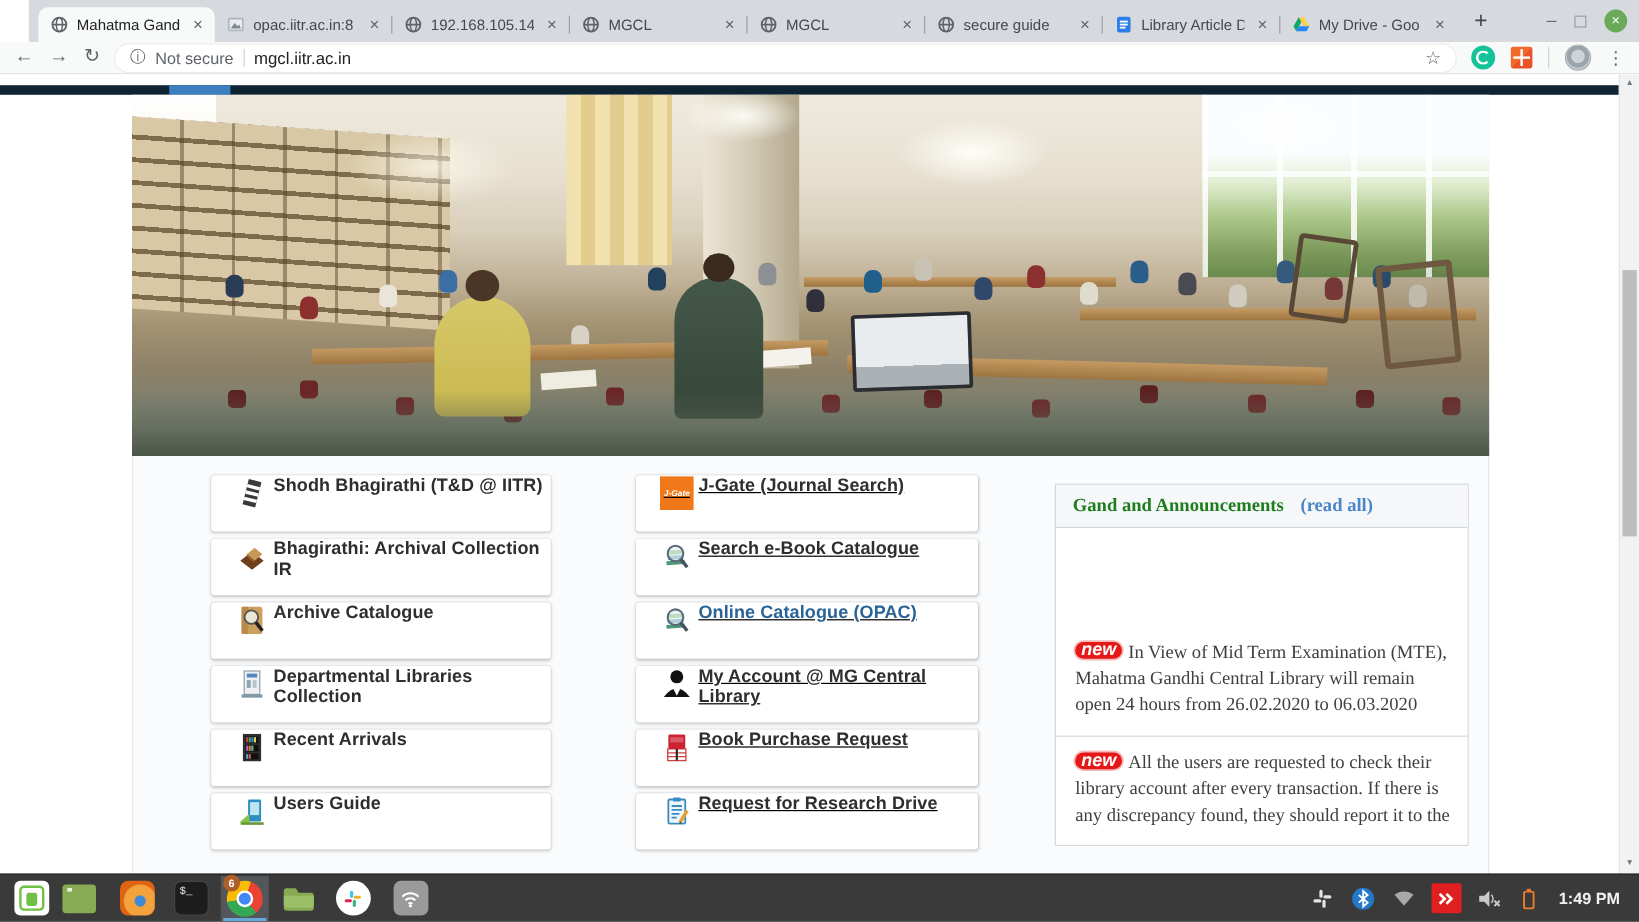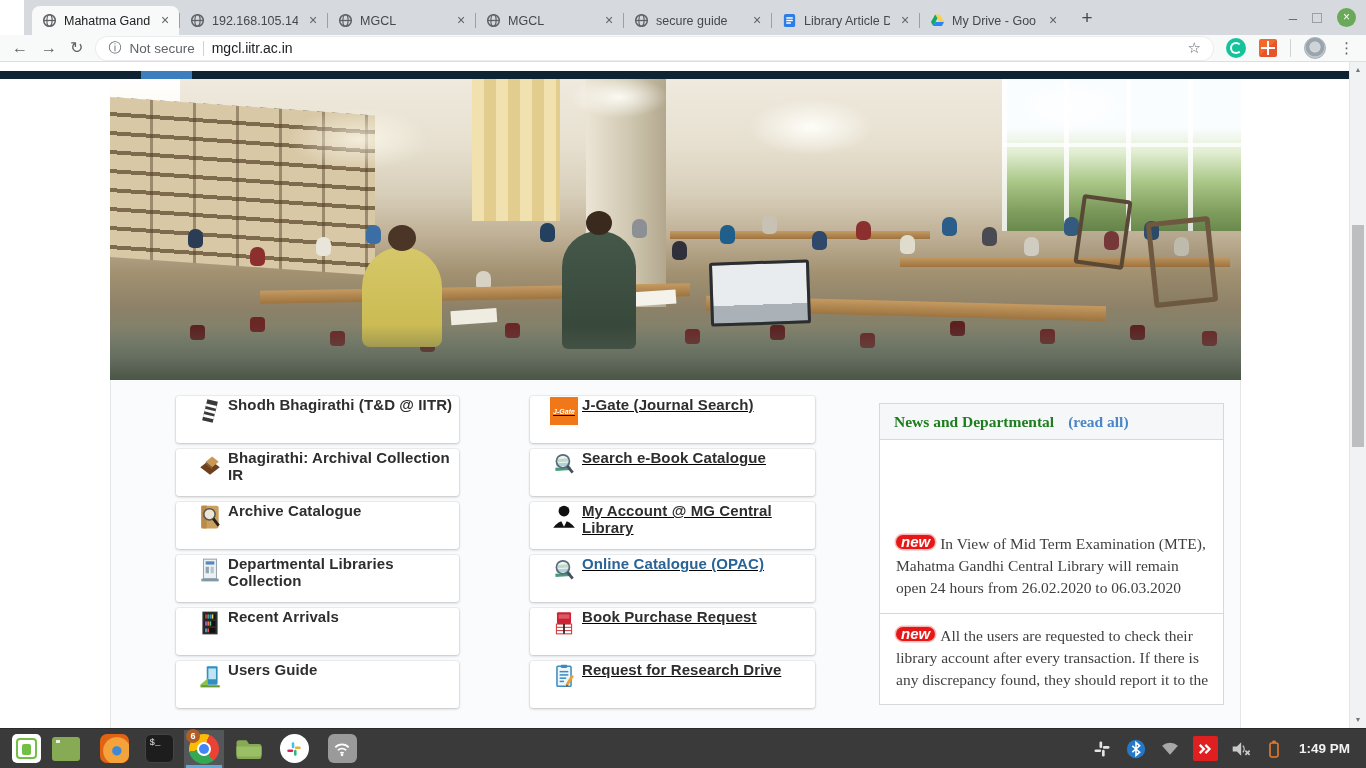--- a/index.html
+++ b/index.html
@@ -160,20 +160,31 @@
       <span class="fav">
           <svg width="15" height="15" viewBox="0 0 16 16">
             <circle cx="8" cy="8" r="6.2" fill="none" stroke="#5f6368" stroke-width="1.6"></circle>
             <line x1="1.8" y1="8" x2="14.2" y2="8" stroke="#5f6368" stroke-width="1.4"></line>
             <ellipse cx="8" cy="8" rx="2.8" ry="6.2" fill="none" stroke="#5f6368" stroke-width="1.3"></ellipse>
           </svg>
         </span>
       <span class="tab-title">Mahatma Gand</span>
       <span class="tab-close"></span>
     </div>
+    <div class="tab">
+      <span class="fav">
+          <svg width="15" height="15" viewBox="0 0 16 16">
+            <rect x="1" y="2" width="14" height="12" rx="1.5" fill="#aeb6bc"></rect>
+            <rect x="2.5" y="3.5" width="11" height="9" fill="#e8ecef"></rect>
+            <polygon points="3.5,11.5 7,6.5 9.5,9.5 11,8 12.5,11.5" fill="#7d888f"></polygon>
+          </svg>
+        </span>
+      <span class="tab-title">opac.iitr.ac.in:8</span>
+      <span class="tab-close"></span>
+    </div>
     <span class="tdiv"></span>
     <div class="tab">
       <span class="fav">
           <svg width="15" height="15" viewBox="0 0 16 16">
             <circle cx="8" cy="8" r="6.2" fill="none" stroke="#5f6368" stroke-width="1.6"></circle>
             <line x1="1.8" y1="8" x2="14.2" y2="8" stroke="#5f6368" stroke-width="1.4"></line>
             <ellipse cx="8" cy="8" rx="2.8" ry="6.2" fill="none" stroke="#5f6368" stroke-width="1.3"></ellipse>
           </svg>
         </span>
       <span class="tab-title">192.168.105.14</span>
@@ -392,38 +403,38 @@
                 <rect x="6" y="7" width="10" height="3" fill="#9cc88a" transform="rotate(-4 11 8)"></rect>
                 <circle cx="11" cy="9.5" r="6" fill="rgba(220,235,240,.55)" stroke="#5a6a78" stroke-width="1.6"></circle>
                 <line x1="15.2" y1="14" x2="20" y2="20" stroke="#45505c" stroke-width="2.6"></line>
               </svg>
             </span>
           <span class="qlink-label">Search e-Book Catalogue</span>
         </div>
         <div class="qlink">
           <span class="qicon">
               <svg width="26" height="28" viewBox="0 0 24 24">
-                <circle cx="12" cy="6.5" r="5" fill="#111"></circle>
-                <path d="M2 22 Q12 9 22 22 Z" fill="#111"></path>
-                <polygon points="12,13 14.5,16 12,21 9.5,16" fill="#fff"></polygon>
-              </svg>
-            </span>
-          <span class="qlink-label">My Account @ MG Central Library</span>
-        </div>
-        <div class="qlink">
-          <span class="qicon">
-              <svg width="26" height="28" viewBox="0 0 24 24">
                 <rect x="4" y="15" width="14" height="3" fill="#4a9a7a" transform="rotate(-4 11 16)"></rect>
                 <rect x="5" y="11" width="12" height="3" fill="#7ab0c0" transform="rotate(-4 11 12)"></rect>
                 <rect x="6" y="7" width="10" height="3" fill="#9cc88a" transform="rotate(-4 11 8)"></rect>
                 <circle cx="11" cy="9.5" r="6" fill="rgba(220,235,240,.55)" stroke="#5a6a78" stroke-width="1.6"></circle>
                 <line x1="15.2" y1="14" x2="20" y2="20" stroke="#45505c" stroke-width="2.6"></line>
               </svg>
             </span>
           <span class="qlink-label opac">Online Catalogue (OPAC)</span>
+        </div>
+        <div class="qlink">
+          <span class="qicon">
+              <svg width="26" height="28" viewBox="0 0 24 24">
+                <circle cx="12" cy="6.5" r="5" fill="#111"></circle>
+                <path d="M2 22 Q12 9 22 22 Z" fill="#111"></path>
+                <polygon points="12,13 14.5,16 12,21 9.5,16" fill="#fff"></polygon>
+              </svg>
+            </span>
+          <span class="qlink-label">My Account @ MG Central Library</span>
         </div>
         <div class="qlink">
           <span class="qicon">
               <svg width="26" height="28" viewBox="0 0 24 24">
                 <rect x="5" y="13" width="14" height="9" fill="#fff" stroke="#d04040" stroke-width="1"></rect>
                 <line x1="5" y1="16" x2="19" y2="16" stroke="#d04040" stroke-width="1"></line>
                 <line x1="5" y1="19" x2="19" y2="19" stroke="#d04040" stroke-width="1"></line>
                 <line x1="12" y1="13" x2="12" y2="22" stroke="#222" stroke-width="1.6"></line>
                 <rect x="5.5" y="2" width="13" height="11" rx="1" fill="#cc2233"></rect>
                 <rect x="7" y="4" width="10" height="4" fill="rgba(255,255,255,.25)"></rect>
@@ -443,21 +454,21 @@
                 <line x1="14.5" y1="20.5" x2="20" y2="11.5" stroke="#e8a030" stroke-width="2.6"></line>
                 <polygon points="14,21.8 16,21 14.3,19.8" fill="#444"></polygon>
               </svg>
             </span>
           <span class="qlink-label">Request for Research Drive</span>
         </div>
       </div>
 
       <div class="news">
         <div class="news-header">
-          <span class="news-title">News and Departmental</span><span class="news-readall">(read all)</span>
+          <span class="news-title">Gand and Announcements</span><span class="news-readall">(read all)</span>
         </div>
         <div class="news-spacer"></div>
         <div class="news-item">
           <span class="new-badge">new</span><span>In View of Mid Term Examination (MTE), Mahatma Gandhi Central Library will remain open 24 hours from 26.02.2020 to 06.03.2020</span>
         </div>
         <div class="news-item">
           <span class="new-badge">new</span><span>All the users are requested to check their library account after every transaction. If there is any discrepancy found, they should report it to the</span>
         </div>
       </div>
     </div>

